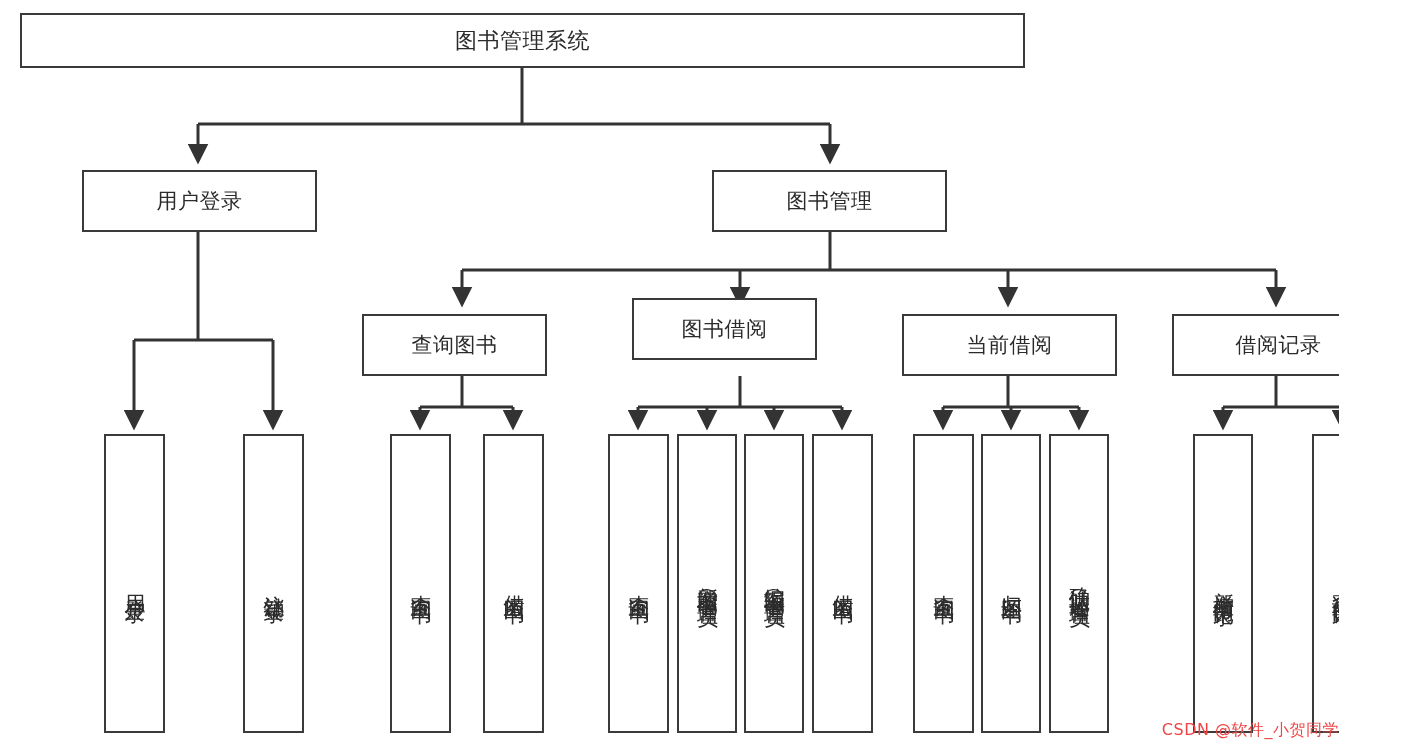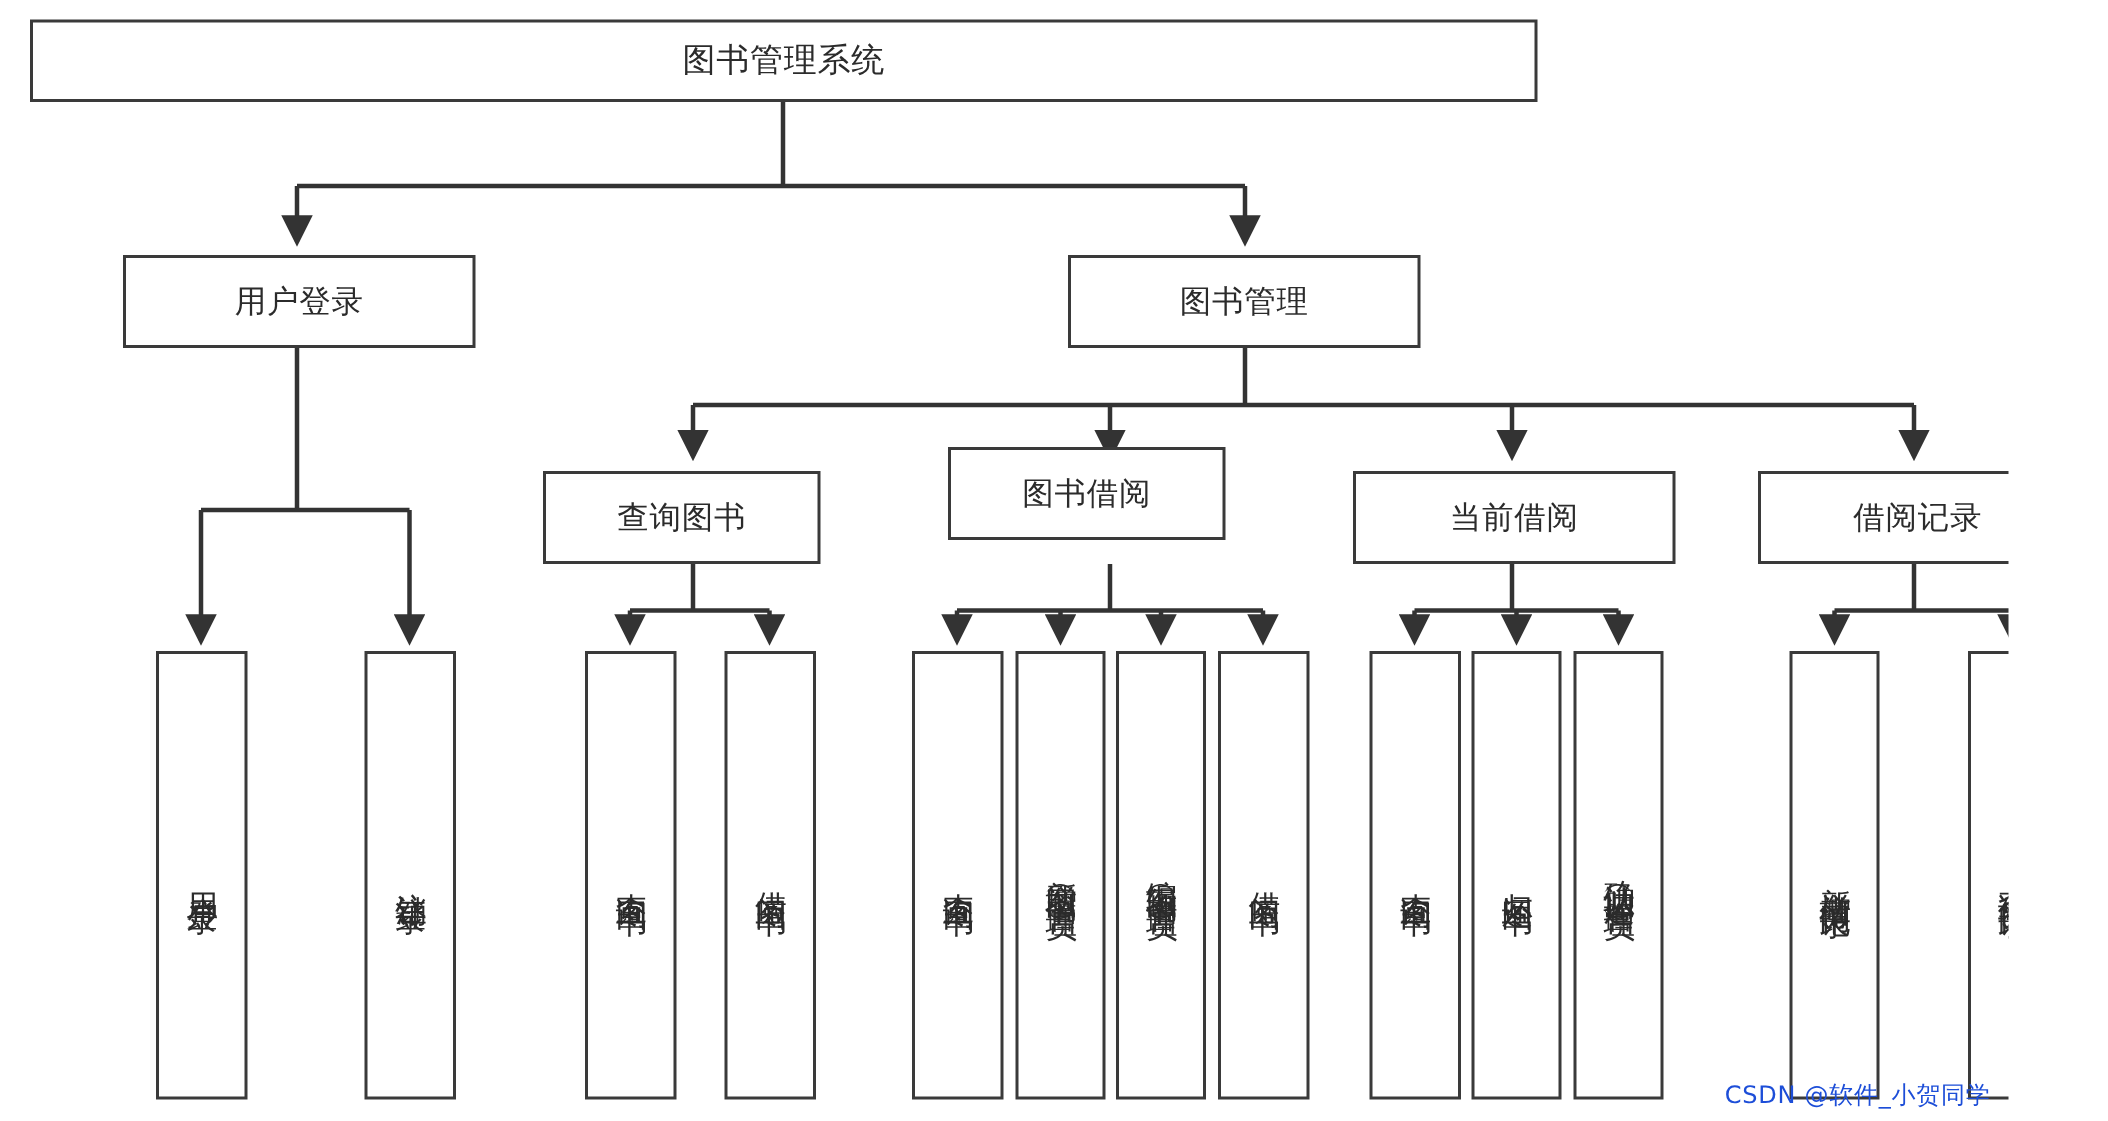--- a/index.html
+++ b/index.html
@@ -54,24 +54,24 @@
   
   .node.vert .node-label {
     writing-mode: vertical-rl;
     text-orientation: upright;
     font-size: 21px;
     letter-spacing: 3px;
     line-height: 1;
   }
   #watermark {
     position: absolute;
-    right: 12px;
+    right: 0;
     bottom: 6px;
     font-size: 16px;
-    color: #1d4ed8;
+    color: #ef4444;
     letter-spacing: 0.5px;
     white-space: nowrap;
     user-select: none;
   }
 </style>
 </head>
 <body>
 
 <div id="diagram-root">
 

